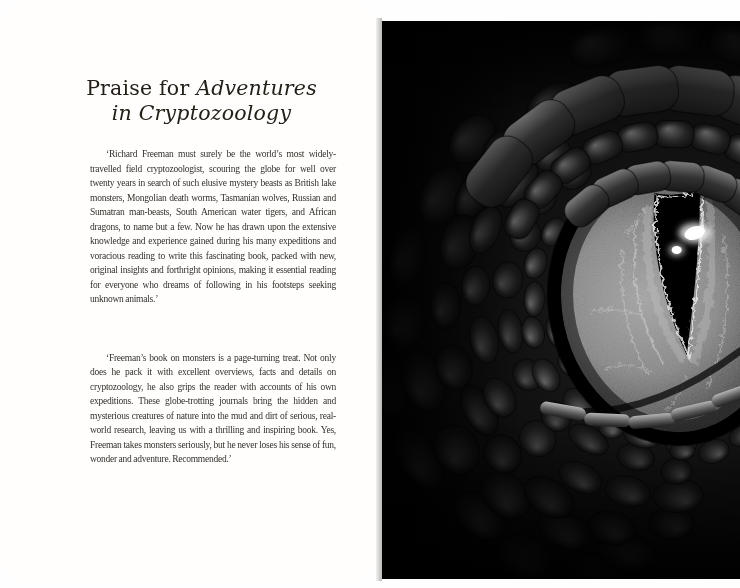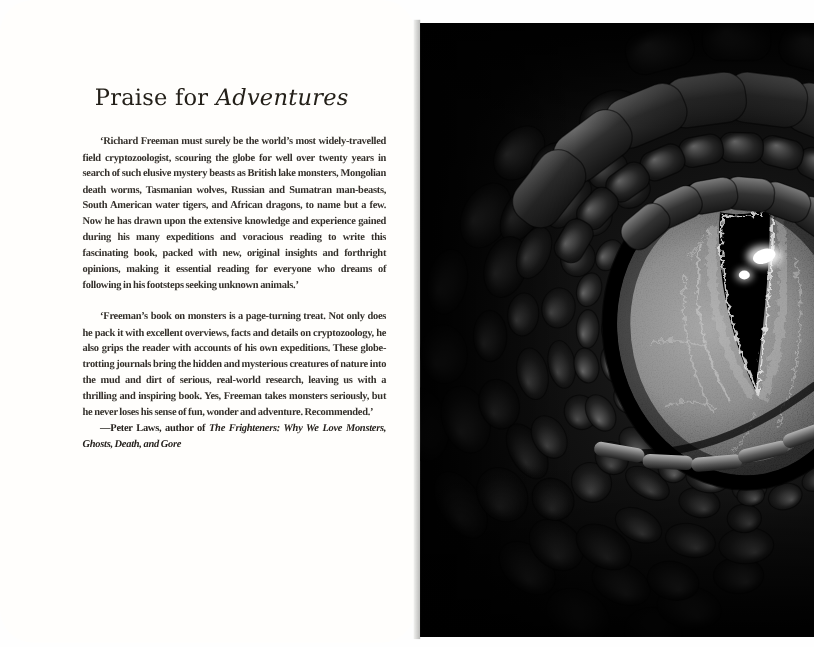--- a/index.html
+++ b/index.html
@@ -6,45 +6,44 @@
   .spread{position:relative;width:740px;height:588px;background:#fefefe;overflow:hidden;
           font-family:"Liberation Serif",serif;}
   
   .left-page{position:absolute;left:0;top:0;width:377px;height:584px;background:#fffefc;color:#2e2a26;border-radius:30px;}
   .book-title{margin:76px 30px 0 56px;text-align:center;
           font-family:"DejaVu Serif",serif;font-size:20.5px;line-height:25px;font-weight:500;
           color:#242019;letter-spacing:.2px;}
   .book-title em{font-style:italic;}
   .text-block{margin:21px 26px 0 75px;font-size:9.5px;line-height:14.5px;text-align:justify;
           letter-spacing:-0.25px;word-spacing:-0.5px;}
-  .text-block p{margin:0;text-indent:16px;font-weight:bold;}
+  .text-block p{margin:15px;text-indent:16px;}
   .quote{color:#34302b;}
   .attr{font-weight:bold;color:#26221e;}
   .attr em{font-style:italic;}
   .gap{height:14px;}
   
   .gutter{position:absolute;left:376px;top:18px;width:6px;height:563px;
           background:linear-gradient(to right,#f2f2f0,#cfcfcd 60%,#b9b9b7);}
   
   .art{position:absolute;left:382px;top:21px;width:358px;height:558px;}
   .art svg{display:block;width:100%;height:100%;}
 </style>
 </head>
 <body>
 
 <div class="spread">
 
   <div class="left-page">
-    <h1 class="book-title"><span>Praise for </span><em>Adventures</em><br></h1>
+    <h1 class="book-title"><span>Praise for </span><em>Adventures</em><br><em>in Cryptozoology</em></h1>
 
     <div class="text-block">
       <p class="quote">‘Richard Freeman must surely be the world’s most widely-travelled field cryptozoologist, scouring the globe for well over twenty years in search of such elusive mystery beasts as British lake monsters, Mongolian death worms, Tasmanian wolves, Russian and Sumatran man-beasts, South American water tigers, and African dragons, to name but a few. Now he has drawn upon the extensive knowledge and experience gained during his many expeditions and voracious reading to write this fascinating book, packed with new, original insights and forthright opinions, making it essential reading for everyone who dreams of following in his footsteps seeking unknown animals.’</p>
       <div class="gap"></div>
       <p class="quote">‘Freeman’s book on monsters is a page-turning treat. Not only does he pack it with excellent overviews, facts and details on cryptozoology, he also grips the reader with accounts of his own expeditions. These globe-trotting journals bring the hidden and mysterious creatures of nature into the mud and dirt of serious, real-world research, leaving us with a thrilling and inspiring book. Yes, Freeman takes monsters seriously, but he never loses his sense of fun, wonder and adventure. Recommended.’</p>
-      <p class="attr"><span>—Peter Laws, author of </span><em>The Frighteners: Why We Love Monsters, Ghosts, Death, and Gore</em></p>
     </div>
   </div>
 
   <div class="gutter"></div>
 
   <div class="art">
   <svg viewBox="0 0 356 558" preserveAspectRatio="none">
     <title>Black-and-white close-up illustration of a dragon's eye: vertical slit pupil with two white catchlights, lightning-like cracks across a grey iris, surrounded by concentric rings of reptilian scales fading into darkness</title>
     <defs>
       <radialGradient id="bgGlow" gradientUnits="userSpaceOnUse" cx="300" cy="300" r="330">

